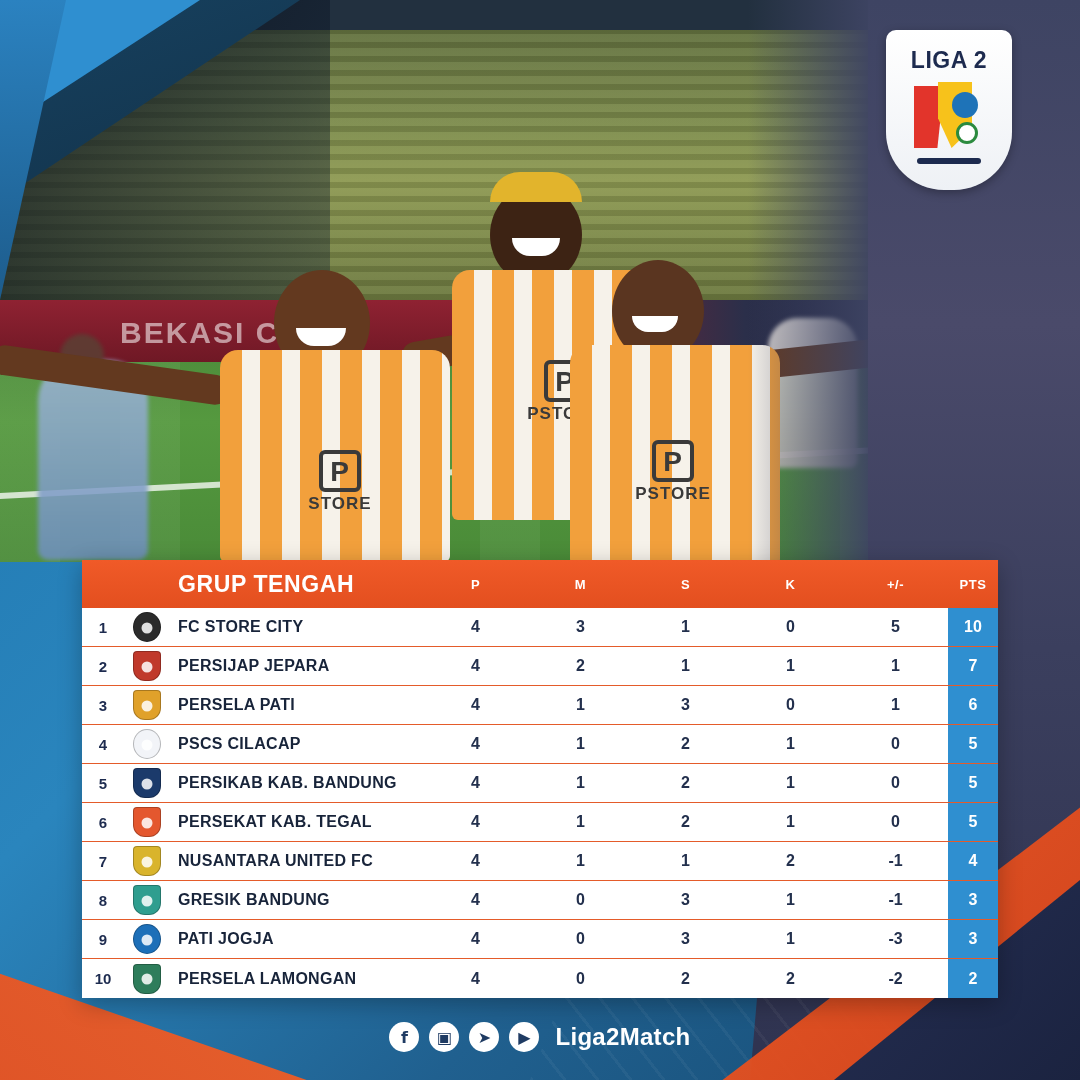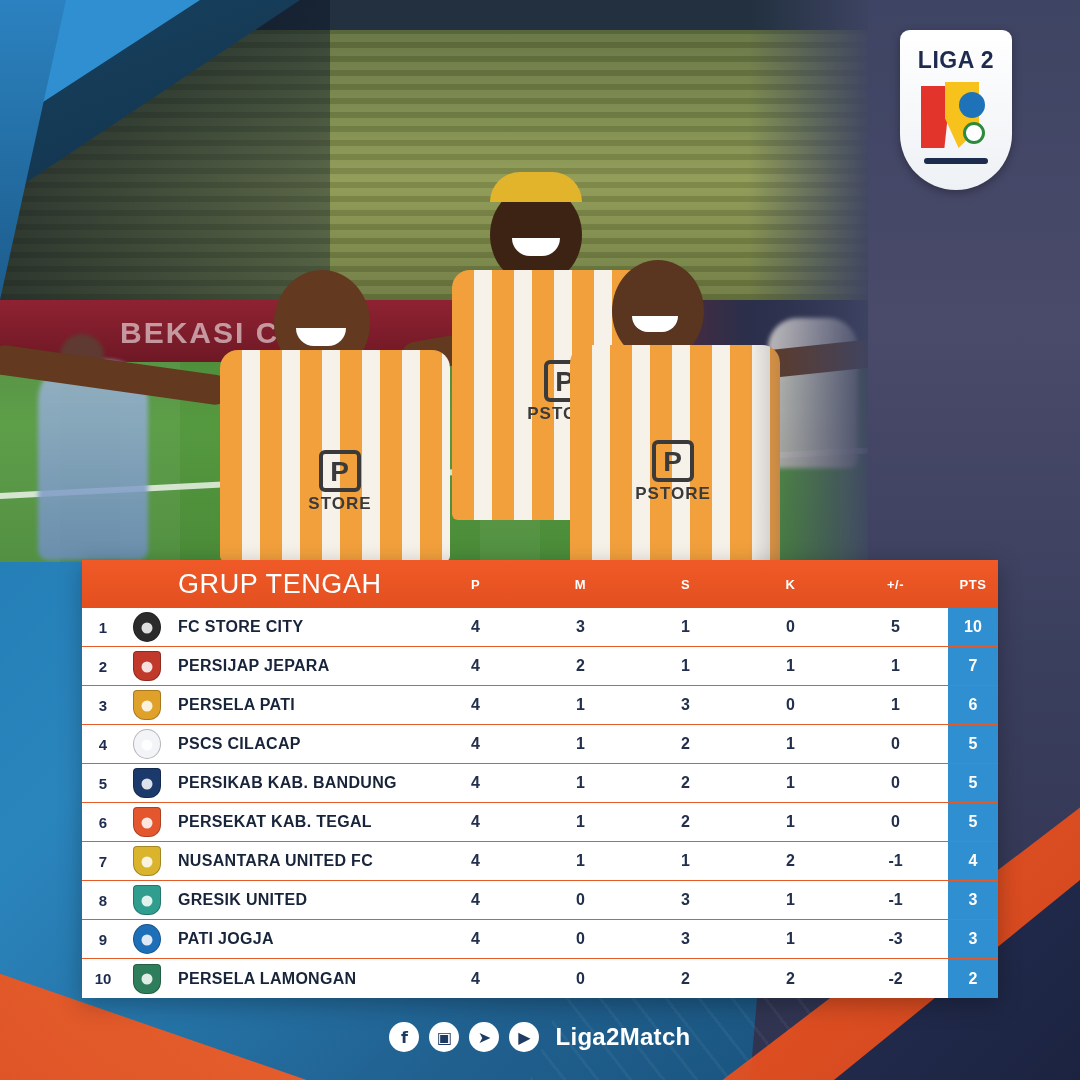--- a/index.html
+++ b/index.html
@@ -169,21 +169,21 @@
     border:4px solid #3a3a3a; border-radius:6px; color:#3a3a3a;
     font-size:28px; line-height:36px; font-weight:800;
   }
   .photo-fade-r {
     position:absolute; right:0; top:0; width:120px; height:562px;
     background: linear-gradient(90deg, rgba(62,68,99,0), rgba(62,68,99,.95));
   }
 
   
   .badge {
-    position:absolute; right:68px; top:30px; width:112px; height:160px;
+    position:absolute; right:68px; top:30px; width:126px; height:160px;
     background: linear-gradient(180deg,#ffffff,#eef1f5);
     border-radius: 10px 10px 58px 58px;
     box-shadow: 0 3px 10px rgba(0,0,0,.3);
     display:flex; flex-direction:column; align-items:center;
   }
   .badge .title {
     margin-top:17px; font-size:23px; font-weight:800; color:#1d2b4f; letter-spacing:.5px;
   }
   .badge .art {
     margin-top:8px; width:74px; height:72px; position:relative;
@@ -216,21 +216,21 @@
     display:flex; align-items:center; height:48px;
     background: linear-gradient(180deg,#f05a28,#e34f1f);
     color:#fff;
   }
   .c-rank  { width:42px; text-align:center; flex:none; }
   .c-logo  { width:46px; flex:none; display:flex; align-items:center; justify-content:center;}
   .c-team  { flex:1 1 auto; padding-left:8px; }
   .c-stat  { width:105px; text-align:center; flex:none; }
   .c-pts   { width:50px; text-align:center; flex:none; }
 
-  .thead .c-team { font-weight:400; font-size:27px; letter-spacing:.6px; }
+  .thead .c-team { font-weight:700; font-size:23px; letter-spacing:.6px; }
   .thead .c-stat, .thead .c-pts { font-size:13px; font-weight:800; letter-spacing:.5px; }
 
   .row {
     display:flex; align-items:center; height:39px;
     border-bottom:1px solid #e45b2a;
     font-size:16px; color:#18243a;
   }
   .row:last-child { border-bottom:none; }
   .row .c-rank { color:#1d2b4f; font-weight:600; font-size:15px; }
   .row .c-team { font-weight:800; letter-spacing:.3px; font-size:16px; }
@@ -449,21 +449,21 @@
           <div class="c-stat">1</div>
           <div class="c-stat">2</div>
           <div class="c-stat">-1</div>
           <div class="c-pts">4</div>
         </div>
         <div class="row">
           <div class="c-rank">8</div>
           <div class="c-logo">
             <span class="crest" style="background:#2f9e8f"></span>
           </div>
-          <div class="c-team">GRESIK UNITED</div>
+          <div class="c-team">GRESIK BANDUNG</div>
           <div class="c-stat">4</div>
           <div class="c-stat">0</div>
           <div class="c-stat">3</div>
           <div class="c-stat">1</div>
           <div class="c-stat">-1</div>
           <div class="c-pts">3</div>
         </div>
         <div class="row">
           <div class="c-rank">9</div>
           <div class="c-logo">

